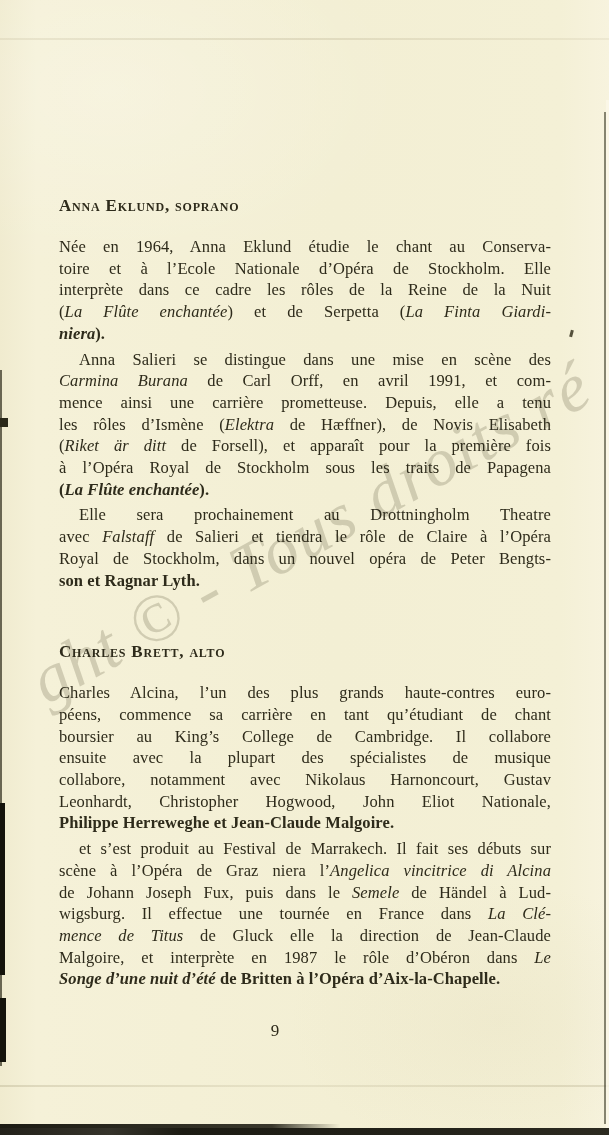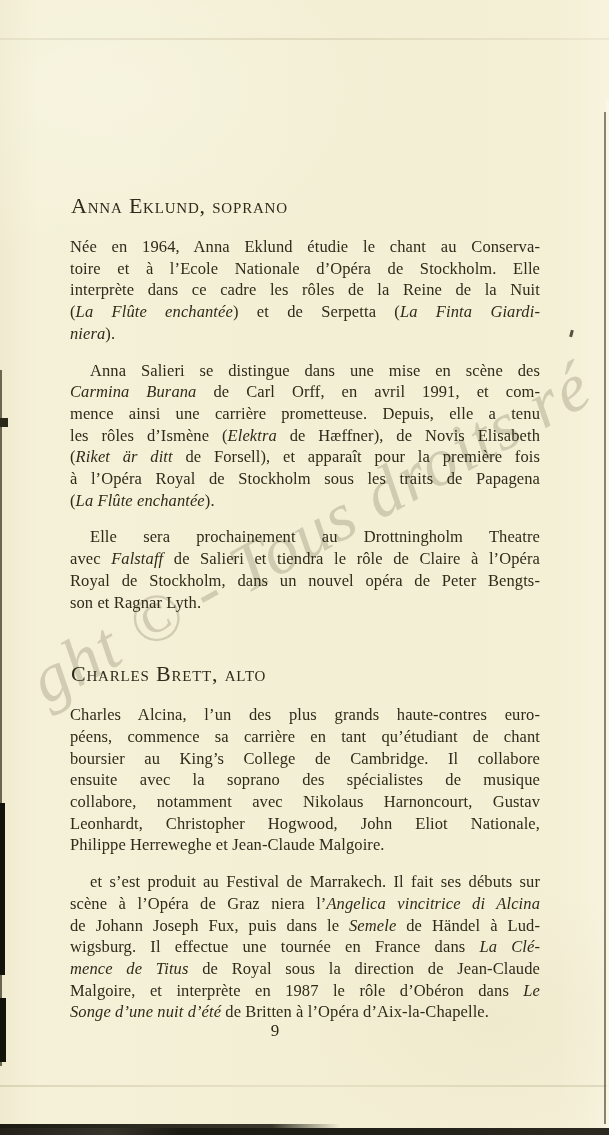--- a/index.html
+++ b/index.html
@@ -28,30 +28,30 @@
     transform:rotate(-29deg);
     font-size:68px;font-style:italic;font-family:"Liberation Serif",serif;
     color:rgba(150,144,118,0.38);
     letter-spacing:2px;white-space:nowrap;
     pointer-events:none;
   }
 
   
   .content{position:absolute;left:55px;top:196px;width:500px;}
   .heading{
-    font-size:22px;font-weight:normal;font-variant:small-caps;
-    letter-spacing:.8px;line-height:20px;margin:0 0 20px 16px;
+    font-size:17px;font-weight:bold;font-variant:small-caps;
+    letter-spacing:.8px;line-height:20px;margin:0 0 20px 4px;
   }
   .bio-section + .bio-section .heading{margin-top:51px;}
-  .para{margin:15px;}
+  .para{margin:4px;}
   .line{
     font-size:16.5px;line-height:21.7px;letter-spacing:.1px;
     text-align:justify;text-align-last:justify;
   }
-  .line.last{text-align-last:left;}
+  .line.last{text-align-last:left;font-weight:bold;}
   .para.indent .line:first-child{text-indent:20px;}
   .line i{font-style:italic;}
 
   .page-number{
     position:absolute;top:1021px;left:55px;width:440px;
     text-align:center;font-size:17px;color:#2e2b1b;
   }
 
   
   .edge{position:absolute;pointer-events:none;}
@@ -104,31 +104,31 @@
           <div class="line"><span>Royal de Stockholm, dans un nouvel opéra de Peter Bengts-</span></div>
           <div class="line last"><span>son et Ragnar Lyth.</span></div>
         </div>
       </section>
       <section class="bio-section">
         <h2 class="heading">Charles Brett, alto</h2>
         <div class="para">
           <div class="line"><span>Charles Alcina, l’un des plus grands haute-contres euro-</span></div>
           <div class="line"><span>péens, commence sa carrière en tant qu’étudiant de chant</span></div>
           <div class="line"><span>boursier au King’s College de Cambridge. Il collabore</span></div>
-          <div class="line"><span>ensuite avec la soprano des spécialistes de musique</span></div>
+          <div class="line"><span>ensuite avec la plupart des spécialistes de musique</span></div>
           <div class="line"><span>collabore, notamment avec Nikolaus Harnoncourt, Gustav</span></div>
           <div class="line"><span>Leonhardt, Christopher Hogwood, John Eliot Nationale,</span></div>
           <div class="line last"><span>Philippe Herreweghe et Jean-Claude Malgoire.</span></div>
         </div>
         <div class="para indent">
           <div class="line"><span>et s’est produit au Festival de Marrakech. Il fait ses débuts sur</span></div>
           <div class="line"><span>scène à l’Opéra de Graz niera l’</span><i>Angelica vincitrice di Alcina</i></div>
           <div class="line"><span>de Johann Joseph Fux, puis dans le </span><i>Semele</i><span> de Händel à Lud-</span></div>
           <div class="line"><span>wigsburg. Il effectue une tournée en France dans </span><i>La Clé-</i></div>
-          <div class="line"><i>mence de Titus</i><span> de Royal sous la direction de Jean-Claude</span></div>
+          <div class="line"><i>mence de Titus</i><span> de Gluck elle la direction de Jean-Claude</span></div>
           <div class="line"><span>Malgoire, et interprète en 1987 le rôle d’Obéron dans </span><i>Le</i></div>
           <div class="line last"><i>Songe d’une nuit d’été</i><span> de Britten à l’Opéra d’Aix-la-Chapelle.</span></div>
         </div>
       </section>
     </div>
 
   <div class="page-number">9</div>
 
   <div class="edge edge-left-line"></div>
   <div class="edge edge-left-blob1"></div>

